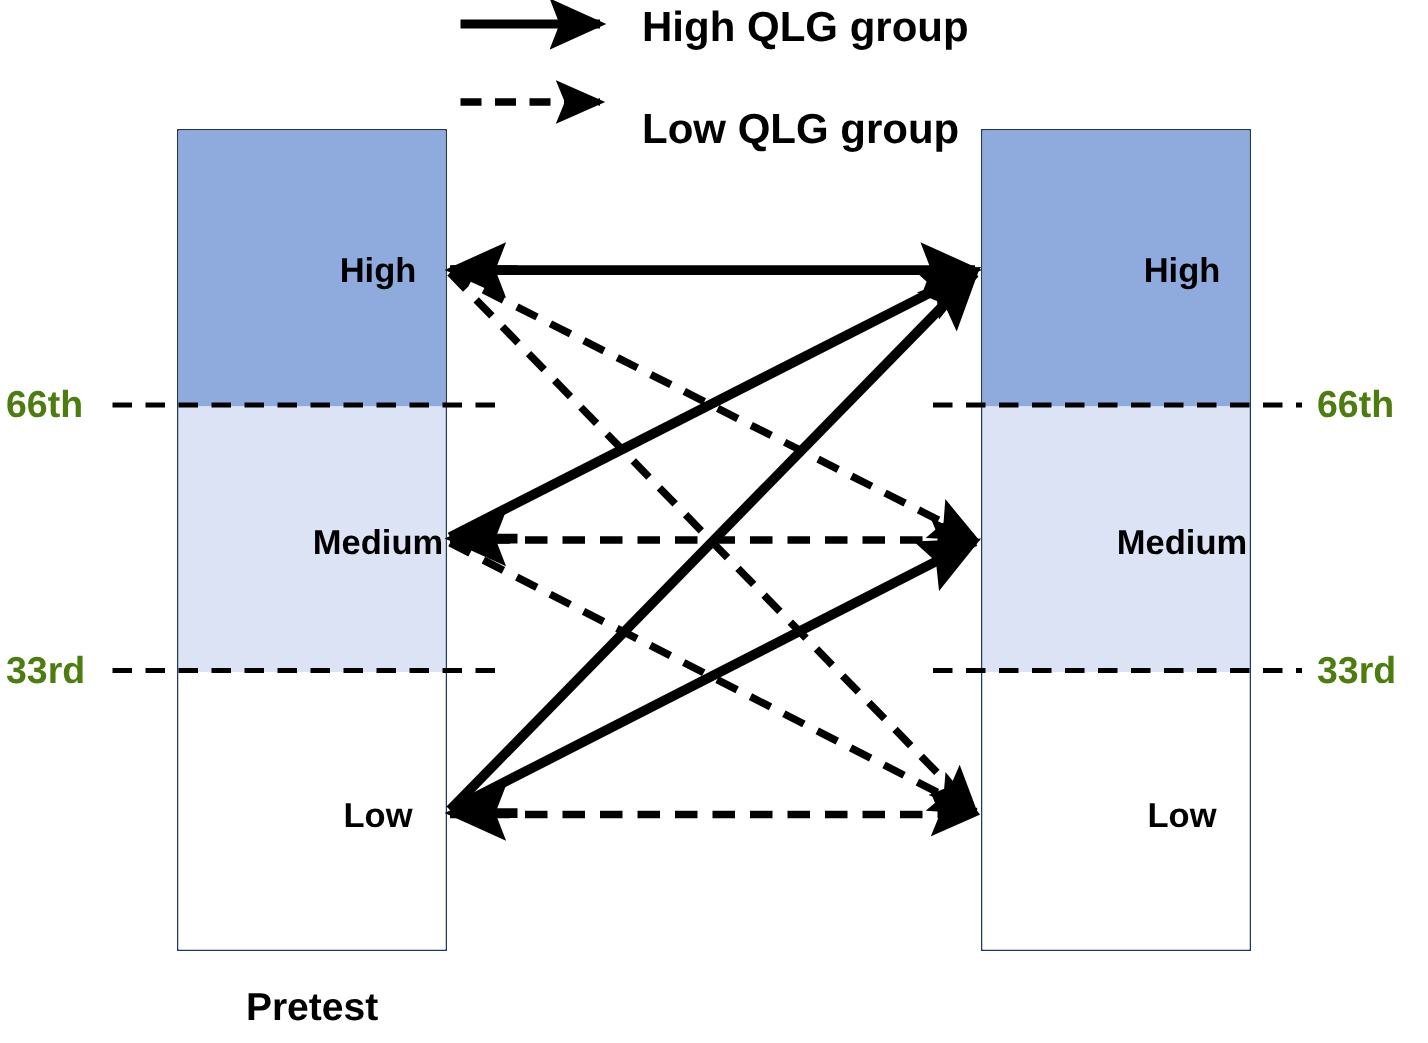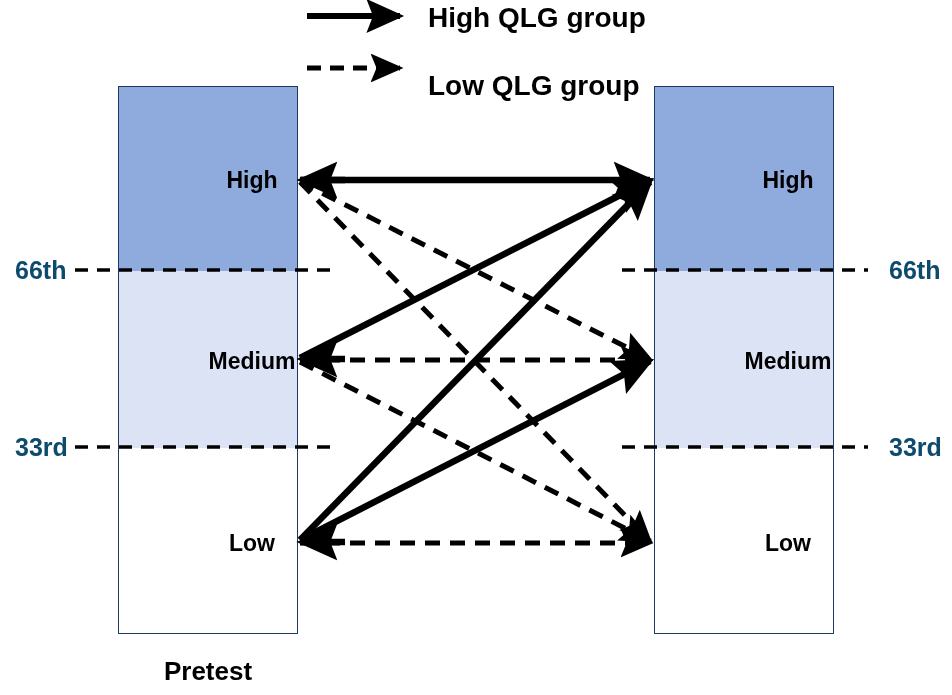--- a/index.html
+++ b/index.html
@@ -12,22 +12,22 @@
   .seg{position:absolute;left:0;right:0;box-sizing:border-box;}
 
   .tierlabel{
     position:absolute;left:0;right:0;text-align:center;
     font-weight:bold;font-size:23px;color:#000;
     font-family:"Liberation Sans",sans-serif;
     margin-left:44px;
   }
 
   .pctlabel{
-    position:absolute;font-weight:bold;font-size:25px;color:#0c4a6e;
-    font-family:"Liberation Sans",sans-serif;white-space:nowrap;margin-left:11px;
+    position:absolute;font-weight:bold;font-size:25px;color:#4d7c0f;
+    font-family:"Liberation Sans",sans-serif;white-space:nowrap;
   }
 
   .collabel{
     position:absolute;text-align:center;font-weight:bold;font-size:26px;color:#000;
     font-family:Liberation Sans, sans-serif;white-space:nowrap;
   }
 
   .legrow{position:absolute;font-weight:bold;font-size:28px;color:#000;
     font-family:"Liberation Sans",sans-serif;white-space:nowrap;}
 </style>

